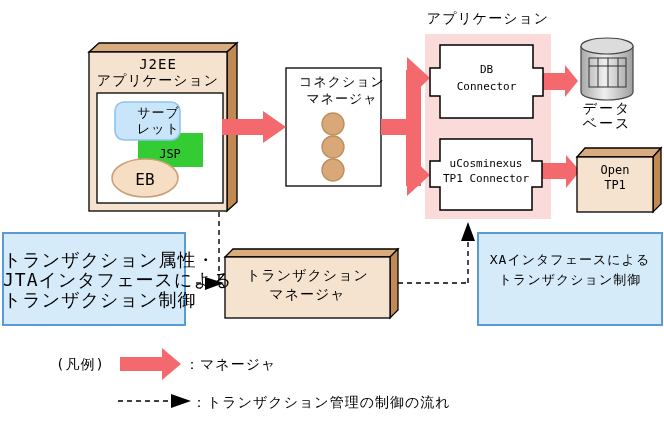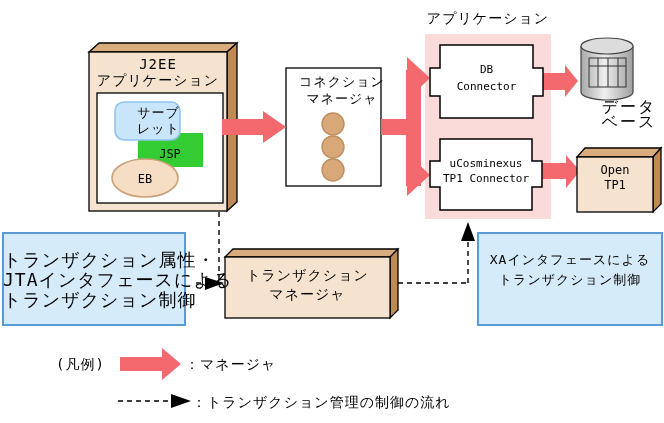--- a/index.html
+++ b/index.html
@@ -122,38 +122,38 @@
     <div>アプリケーション</div>
   </div>
 
   <div class="lbl" style="left:126px;top:105px;width:65px;font-size:13px;line-height:16px;">
     <div>サーブ</div>
     <div>レット</div>
   </div>
 
   <div class="lbl mono" style="left:140px;top:146px;width:60px;font-size:12px;">JSP</div>
 
-  <div class="lbl mono" style="left:112px;top:171px;width:66px;font-size:12px;">EB</div>
+  <div class="lbl mono" style="left:112px;top:171px;width:66px;font-size:16px;">EB</div>
 
   <div class="lbl" style="left:286px;top:73px;width:112px;font-size:13px;line-height:17px;">
     <div>コネクション</div>
     <div>マネージャ</div>
   </div>
 
   <div class="lbl mono" style="left:440px;top:61px;width:93px;font-size:11px;line-height:17px;">
     <div>DB</div>
     <div>Connector</div>
   </div>
 
   <div class="lbl mono" style="left:436px;top:156px;width:100px;font-size:11px;line-height:15px;">
     <div>uCosminexus</div>
     <div>TP1 Connector</div>
   </div>
 
-  <div class="lbl" style="left:596px;top:101px;width:66px;font-size:16px;line-height:15px;letter-spacing:2px;font-family:Liberation Mono, monospace;">
+  <div class="lbl" style="left:574px;top:101px;width:66px;font-size:14px;line-height:15px;letter-spacing:2px;">
     <div>データ</div>
     <div>ベース</div>
   </div>
 
   <div class="lbl mono" style="left:577px;top:163px;width:76px;font-size:12px;line-height:15px;">
     <div>Open</div>
     <div>TP1</div>
   </div>
 
   <div class="lbl" style="left:225px;top:266px;width:165px;line-height:19px;">

